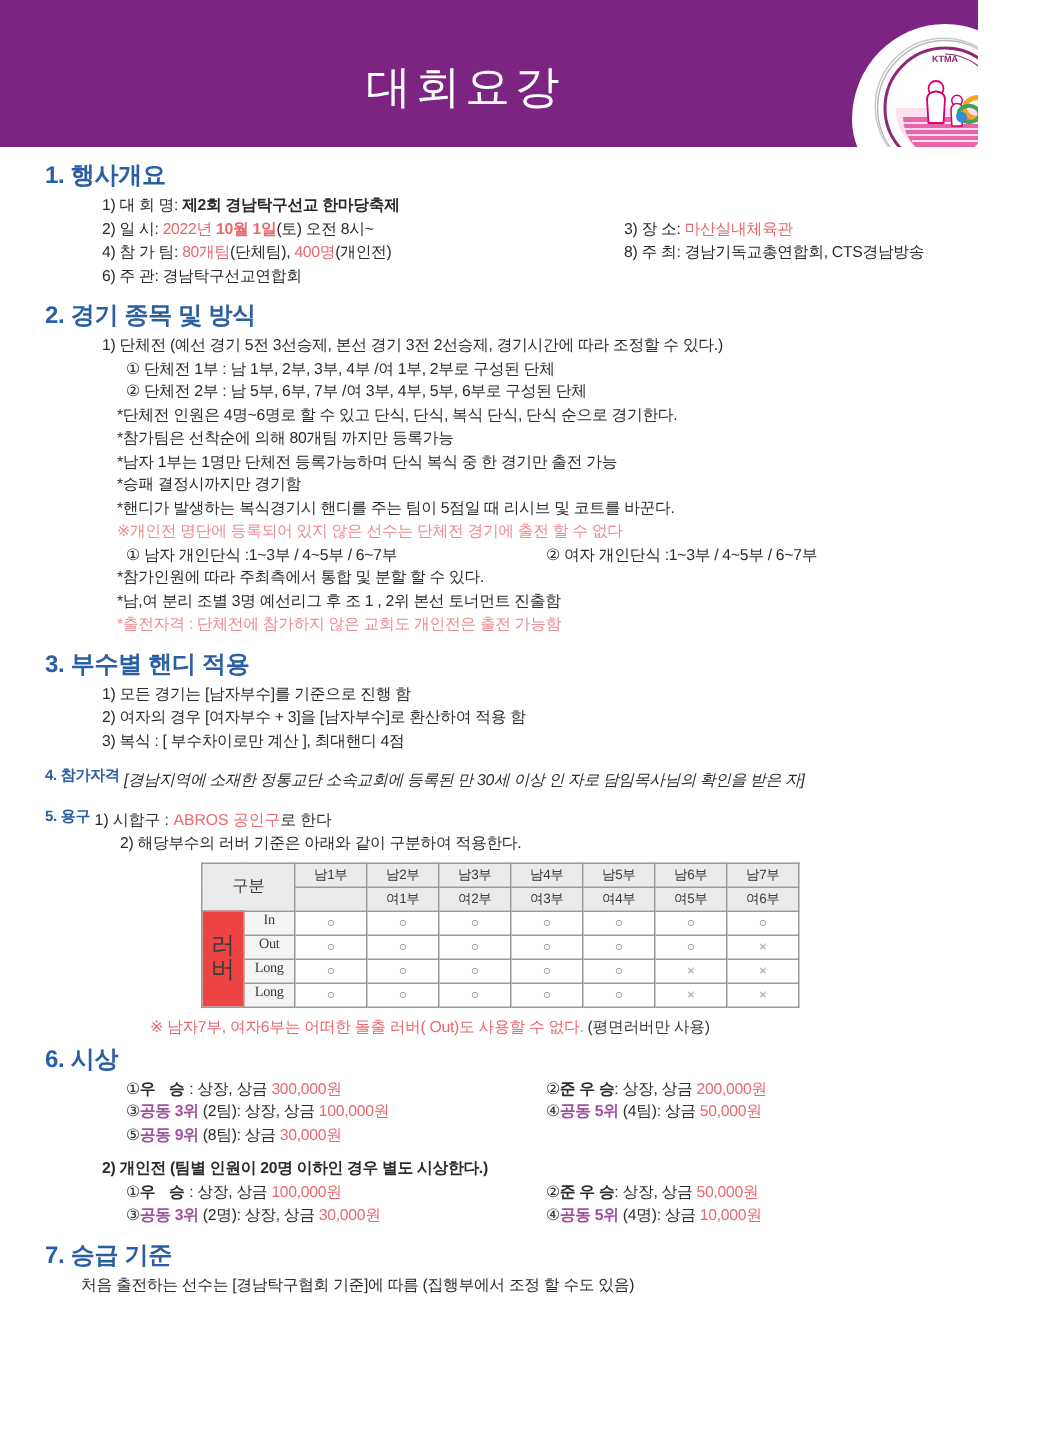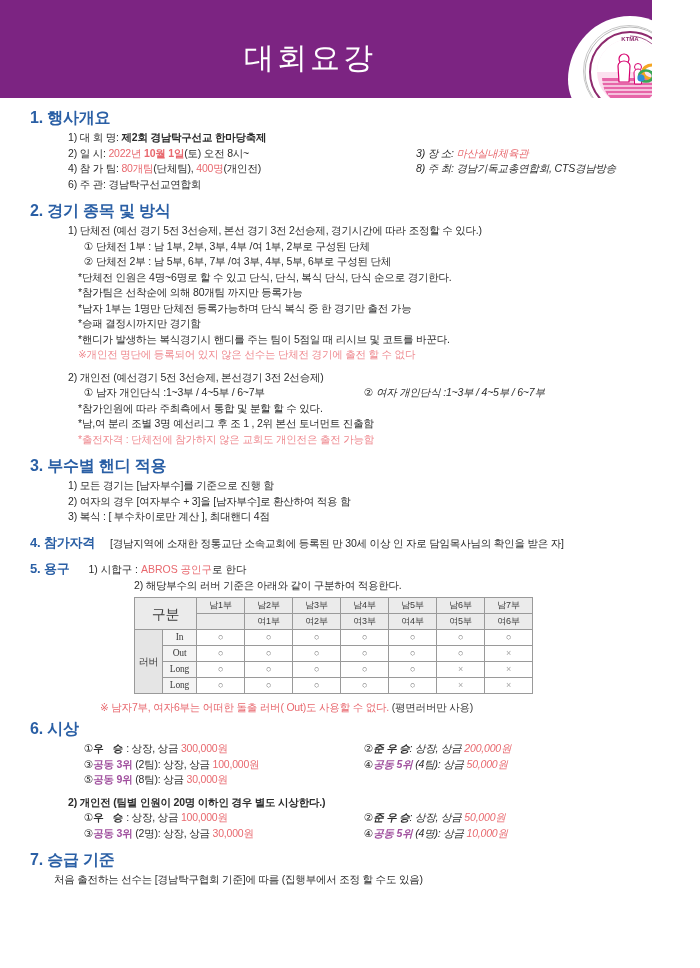--- a/index.html
+++ b/index.html
@@ -80,50 +80,49 @@
     color: #2a5fa5;
     font-weight: bold;
     font-size: 16px;
     margin-bottom: 4px;
     margin-left: 14px;
     letter-spacing: -0.2px;
   }
   .sec-head-inline {
     color: #2a5fa5;
     font-weight: bold;
-    font-size: 13px;
+    font-size: 10px;
     margin-left: 14px;
     letter-spacing: -0.2px;
     display: inline-block;
     vertical-align: top;
   }
 
   .row {
     line-height: 15.5px;
     margin-left: 52px;
     letter-spacing: -0.2px;
     white-space: nowrap;
   }
   .row.ind2 { margin-left: 68px; }
   .row.ind3 { margin-left: 62px; }
-  .row.ind-inline { margin-left: 12px; display: inline-block; vertical-align: top; }
+  .row.ind-inline { margin-left: 0; display: inline-block; vertical-align: top; font-style: italic; }
 
   .two-col {
     position: relative;
     line-height: 15.5px;
     margin-left: 52px;
     white-space: nowrap;
     letter-spacing: -0.2px;
   }
   .two-col .col-b {
     position: absolute;
     left: 348px;
     top: 0;
     white-space: nowrap;
-    font-style: italic;
   }
 
   .lbl-sp { letter-spacing: 3px; }
   .b { font-weight: bold; }
   .red { color: #e8686e; }
   .red-b { color: #e8686e; font-weight: bold; }
   .pink-note { color: #ef8a90; }
   .purple { color: #a0509e; font-weight: bold; }
   .money { color: #e8686e; }
   .gap-sm { margin-top: 7px; }
@@ -139,22 +138,22 @@
   table.rubber th, table.rubber td {
     border: 1px solid #9a9a9a;
     text-align: center;
     padding: 0;
     height: 16px;
     font-weight: normal;
     letter-spacing: -0.2px;
   }
   table.rubber th { background: #ebebeb; }
   table.rubber th.hdr-col { width: 48px; }
-  table.rubber th.gubun { width: 62px; font-size: 14px; text-align: center; }
-  table.rubber td.rowhdr-a { width: 28px; background: #e5e5e5; font-size: 10px; }
+  table.rubber th.gubun { width: 62px; font-size: 11px; text-align: center; }
+  table.rubber td.rowhdr-a { width: 28px; background: #ef4444; font-size: 16px; }
   table.rubber td.rowhdr-b { width: 34px; background: #f4f4f4; font-family: "Liberation Serif", "DejaVu Serif", serif; font-size: 9.5px; }
   table.rubber td.mark { width: 48px; color: #6b6b6b; font-size: 9px; }
   table.rubber td.mark.x { color: #a7a7a7; }
 
   .tbl-note {
     margin-left: 84px;
     margin-top: 6px;
     color: #e8686e;
     line-height: 15px;
     letter-spacing: -0.2px;
@@ -250,21 +249,20 @@
       <div class="row">1) 단체전 (예선 경기 5전 3선승제, 본선 경기 3전 2선승제, 경기시간에 따라 조정할 수 있다.)</div>
       <div class="row ind2">① 단체전 1부 : 남 1부, 2부, 3부, 4부 /여 1부, 2부로 구성된 단체</div>
       <div class="row ind2">② 단체전 2부 : 남 5부, 6부, 7부  /여 3부, 4부, 5부, 6부로 구성된 단체</div>
       <div class="row ind3">*단체전 인원은 4명~6명로 할 수 있고 단식, 단식, 복식 단식, 단식 순으로 경기한다.</div>
       <div class="row ind3">*참가팀은 선착순에 의해 80개팀 까지만 등록가능</div>
       <div class="row ind3">*남자 1부는 1명만 단체전 등록가능하며 단식 복식 중 한 경기만 출전 가능</div>
       <div class="row ind3">*승패 결정시까지만 경기함</div>
       <div class="row ind3">*핸디가 발생하는 복식경기시 핸디를 주는 팀이 5점일 때 리시브 및 코트를 바꾼다.</div>
       <div class="row ind3 pink-note">※개인전 명단에 등록되어 있지 않은 선수는 단체전 경기에 출전 할 수 없다</div>
 
-      <div class="row gap-sm">2) 개인전 (예선경기 5전 3선승제, 본선경기 3전 2선승제)</div>
       <div class="two-col" style="margin-left:68px;">
         <span>① 남자 개인단식 :1~3부 / 4~5부 / 6~7부</span>
         <span class="col-b" style="left:280px;">② 여자 개인단식 :1~3부 / 4~5부 / 6~7부</span>
       </div>
       <div class="row ind3">*참가인원에 따라 주최측에서 통합 및 분할 할 수 있다.</div>
       <div class="row ind3">*남,여 분리 조별 3명 예선리그 후 조 1 , 2위 본선 토너먼트 진출함</div>
       <div class="row ind3 pink-note">*출전자격 :  단체전에 참가하지 않은 교회도 개인전은 출전 가능함</div>
     </div>
 
     <div class="sec gap-md">
@@ -286,25 +284,25 @@
         <span class="row ind-inline" style="line-height:15.5px;">[경남지역에 소재한 정통교단 소속교회에 등록된 만 30세 이상 인 자로 담임목사님의 확인을 받은 자]</span>
       </div>
     </div>
 
     <div class="sec gap-md">
       <div style="white-space:nowrap;">
         <span class="sec-head-inline">
           <span>5.</span>
           <span>용구</span>
         </span>
-        <span class="ind-inline" style="line-height:15.5px;display:inline-block;margin-left:16px;">
+        <span class="ind-inline" style="line-height:15.5px;display:inline-block;margin-left:0;">
           <span>1) 시합구 : </span><span class="red">ABROS 공인구</span><span>로 한다</span>
         </span>
       </div>
-      <div class="row" style="margin-left:118px;">2) 해당부수의 러버 기준은 아래와 같이 구분하여 적용한다.</div>
+      <div class="row" style="margin-left:64px;">2) 해당부수의 러버 기준은 아래와 같이 구분하여 적용한다.</div>
 
       <div class="tbl-wrap">
         <table class="rubber">
           <thead>
             <tr>
               <th class="gubun" colspan="2" rowspan="2">구분</th>
               <th class="hdr-col">남1부</th>
               <th class="hdr-col">남2부</th>
               <th class="hdr-col">남3부</th>
               <th class="hdr-col">남4부</th>

